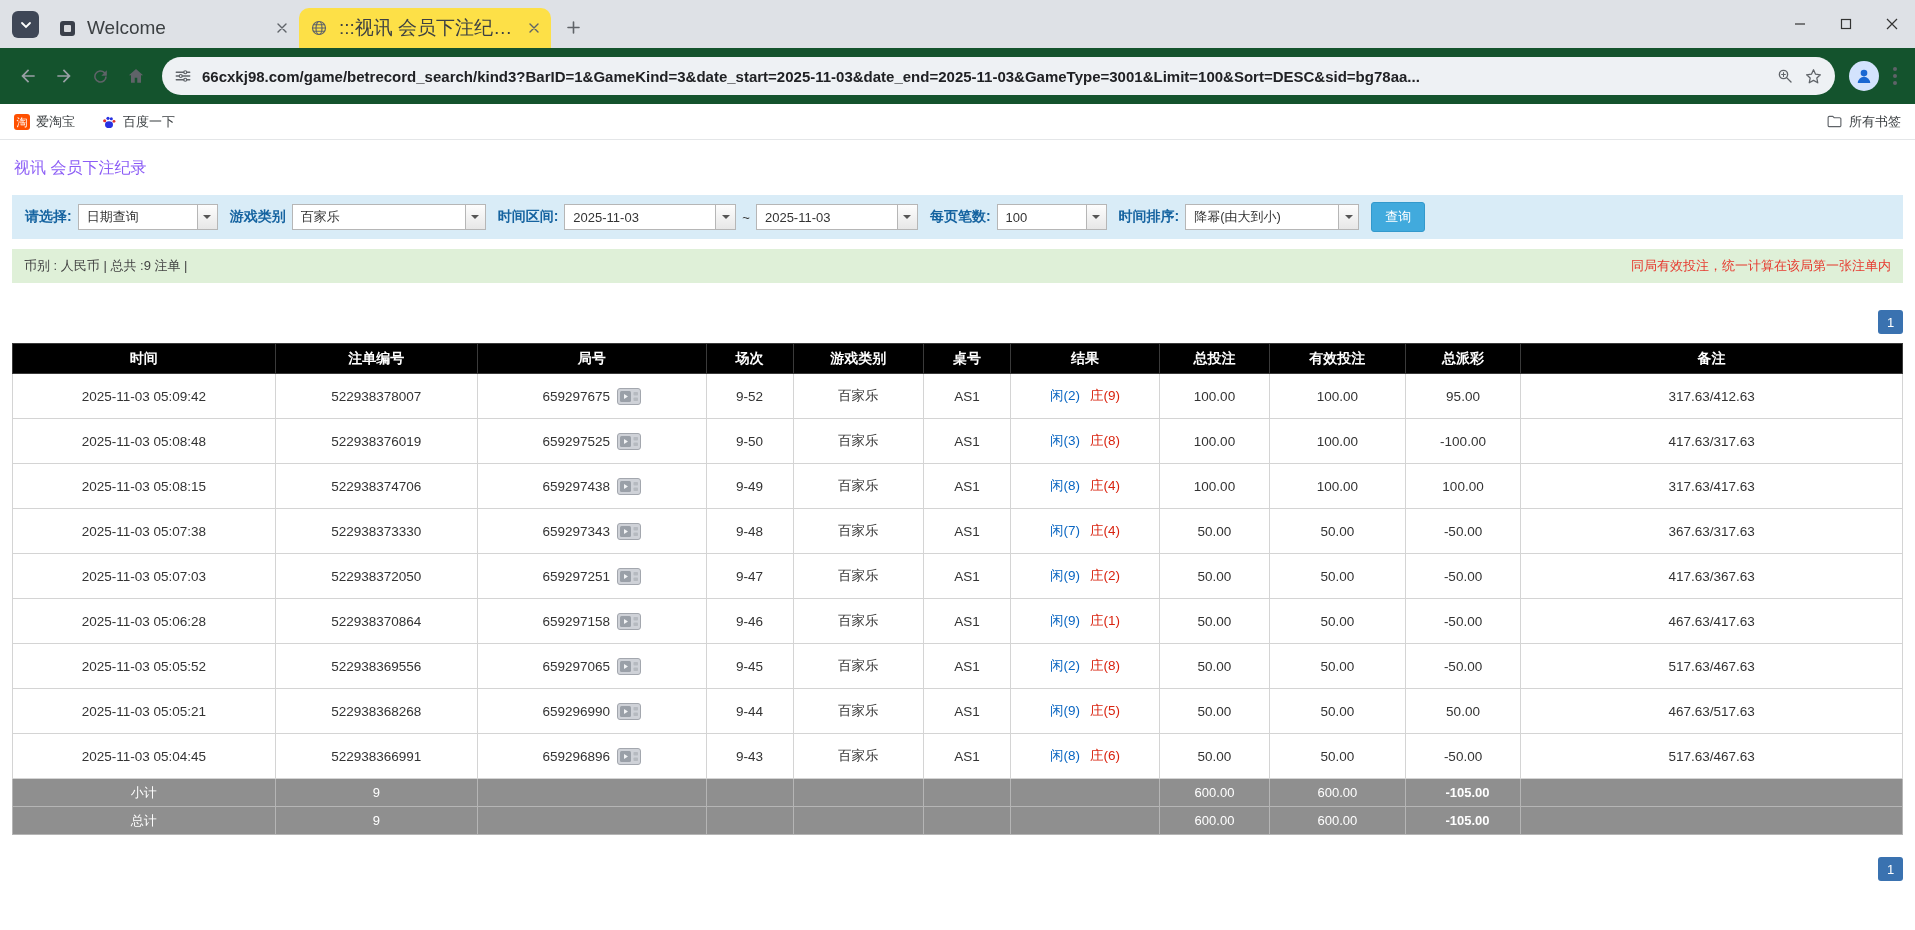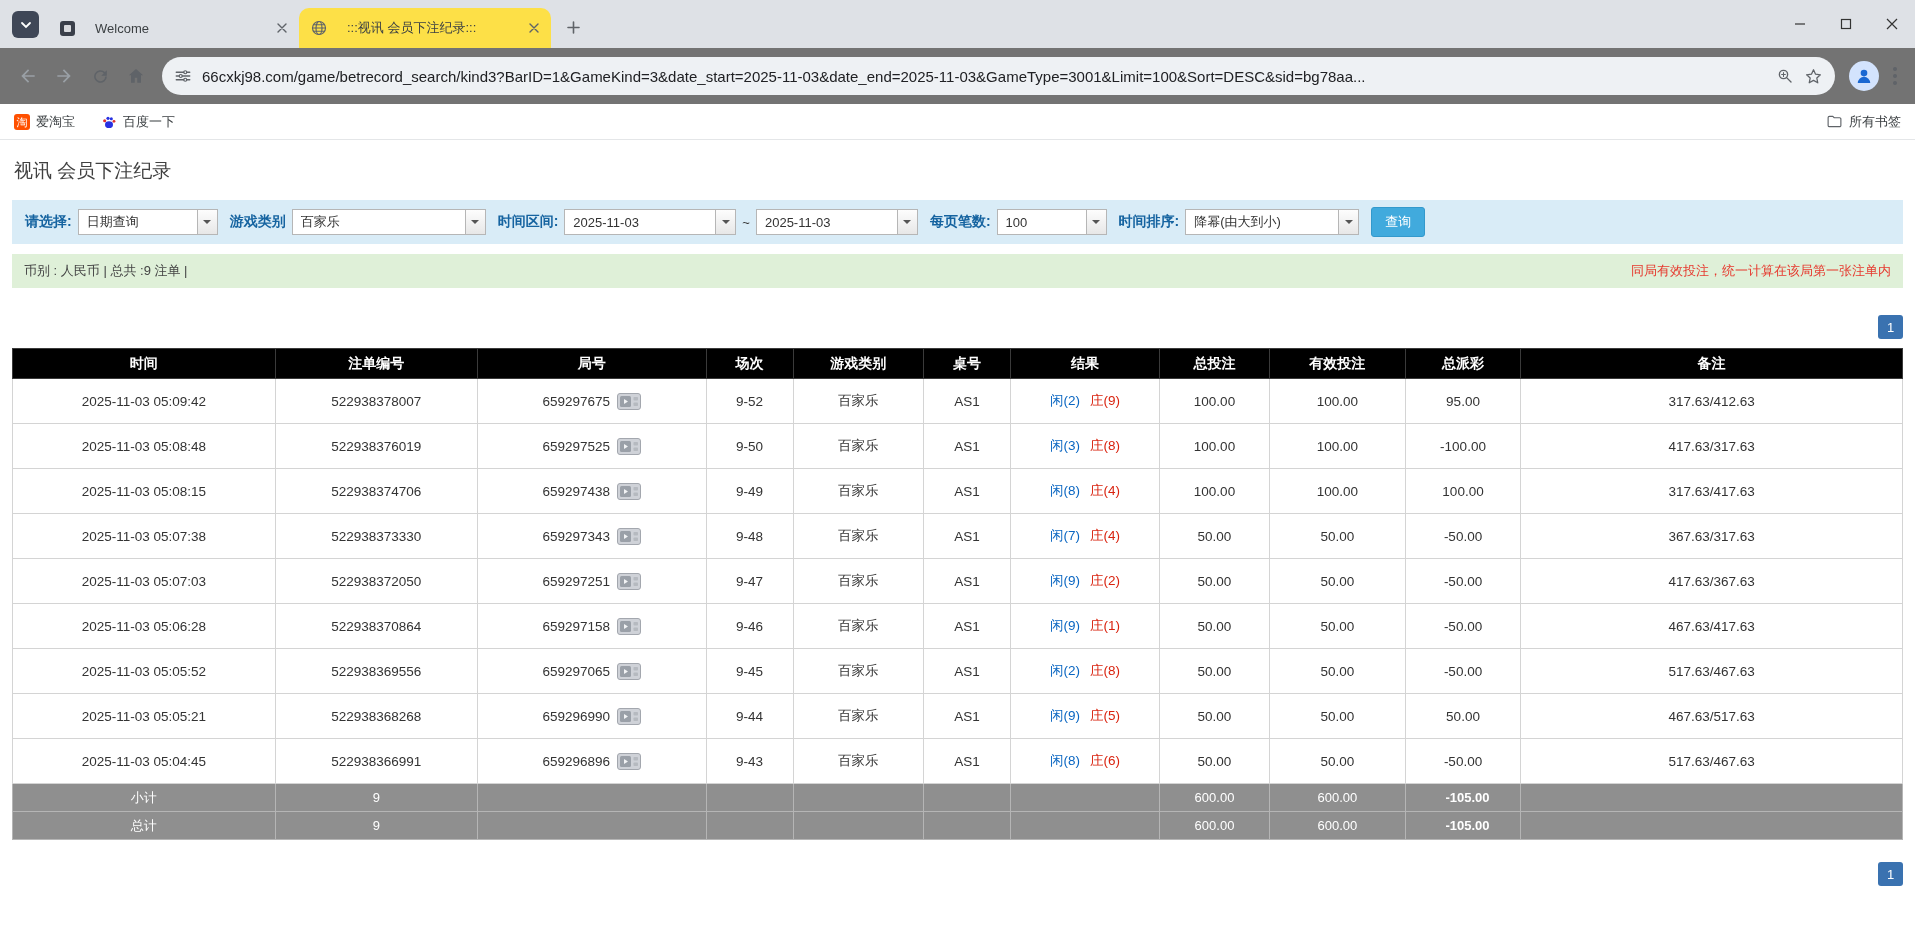--- a/index.html
+++ b/index.html
@@ -3,52 +3,52 @@
 <meta charset="utf-8">
 <style>
   * { box-sizing: border-box; margin: 0; padding: 0; }
   html,body { width:1915px; height:930px; overflow:hidden; background:#fff;
     font-family:"Liberation Sans","DejaVu Sans",sans-serif; }
 
   
   .tabstrip { height:48px; background:#dee1e6; display:flex; align-items:flex-end; position:relative; }
   .tab-search-btn { width:27px; height:27px; border-radius:6px; background:#3f4757;
     display:flex; align-items:center; justify-content:center; margin:0 8px 10px 12px; cursor:pointer; }
-  .tab { height:40px; width:252px; display:flex; align-items:center; gap:20px;
-    padding:0 8px 0 12px; border-radius:10px 10px 0 0; font-size:13px; color:#3c4043; }
+  .tab { height:40px; width:252px; display:flex; align-items:center; gap:12px;
+    padding:0 8px 0 12px; border-radius:10px 10px 0 0; font-size:19px; color:#3c4043; }
   .tab.active { background:#fde047; }
   .tab-title { flex:1; white-space:nowrap; overflow:hidden; text-overflow:ellipsis; }
   .tab-close { width:18px; height:18px; border-radius:50%; display:flex; align-items:center; justify-content:center; flex:0 0 auto; }
   .favicon { width:16px; height:16px; flex:0 0 auto; display:flex; align-items:center; justify-content:center; }
   .fav-dark { width:15px; height:15px; background:#3a3f4a; border-radius:3px; position:relative; }
   .fav-dark::after { content:""; position:absolute; left:4px; top:4px; width:7px; height:7px; background:#d8dade; border-radius:1px; }
   .newtab-btn { width:28px; height:28px; margin:0 0 7px 8px; border-radius:50%;
     display:flex; align-items:center; justify-content:center; }
   .win-controls { position:absolute; right:0; top:0; height:100%; display:flex; }
   .win-btn { width:46px; height:100%; display:flex; align-items:center; justify-content:center; }
 
-  .toolbar { height:56px; background:#737373; display:flex; align-items:center; padding:0 10px; }
+  .toolbar { height:56px; background:#14532d; display:flex; align-items:center; padding:0 10px;font-weight:bold; }
   .nav-btn { width:36px; height:36px; border-radius:50%; display:flex; align-items:center; justify-content:center; flex:0 0 auto; }
   .omnibox { flex:1; height:38px; margin:0 8px; background:#eef1f4; border-radius:19px;
     display:flex; align-items:center; padding:0 12px; gap:10px; min-width:0; }
   .url-text { flex:1; font-size:15px; color:#202124; white-space:nowrap; overflow:hidden; text-overflow:ellipsis; }
   .avatar { width:30px; height:30px; border-radius:50%; background:#d3e3fd; display:flex; align-items:center; justify-content:center; margin:0 6px; }
   .dots { display:flex; flex-direction:column; gap:3px; padding:8px; }
   .dots i { width:4px; height:4px; border-radius:50%; background:#5f6368; }
 
   .bookmarks-bar { height:36px; background:#fff; border-bottom:1px solid #e4e6e8;
     display:flex; align-items:center; padding:0 14px; font-size:13px; color:#3c4043; }
   .bookmark { display:flex; align-items:center; gap:6px; margin-right:26px; }
   .bm-right { margin-left:auto; display:flex; align-items:center; gap:6px; }
   .tb-icon { width:16px; height:16px; background:#ff5000; border-radius:3px; color:#fff;
     font-size:11px; line-height:16px; text-align:center; }
 
   
   .content { padding:0 12px; }
-  .page-title { font-size:19px; font-weight:400; color:#404040; margin:18px 0 16px 2px; }
+  .page-title { font-size:16px; font-weight:400; color:#8b5cf6; margin:18px 0 16px 2px; }
 
   .filterbar { background:#d9ecf7; padding:7px 10px; display:flex; align-items:center; }
   .flabel { color:#1563a0; font-weight:bold; font-size:14px; margin:0 6px 0 12px; white-space:nowrap; }
   .flabel.first { margin-left:3px; }
   .combo { display:inline-flex; height:26px; border:1px solid #b6b6b6; background:#fff; }
   .combo input { border:none; outline:none; padding:0 8px; font-size:13px; color:#333;
     font-family:inherit; background:transparent; min-width:0; }
   .combo-btn { width:20px; border-left:1px solid #b6b6b6; background:linear-gradient(#fdfdfd,#e7e7e7);
     display:flex; align-items:center; justify-content:center; }
   .tri-down { width:0; height:0; border:4px solid transparent; border-top-color:#555; margin-top:4px; }

